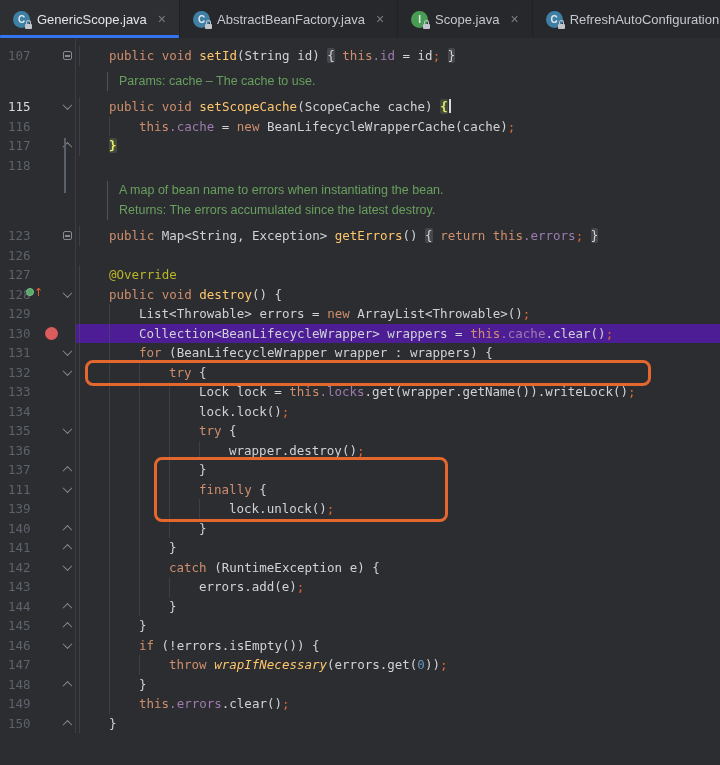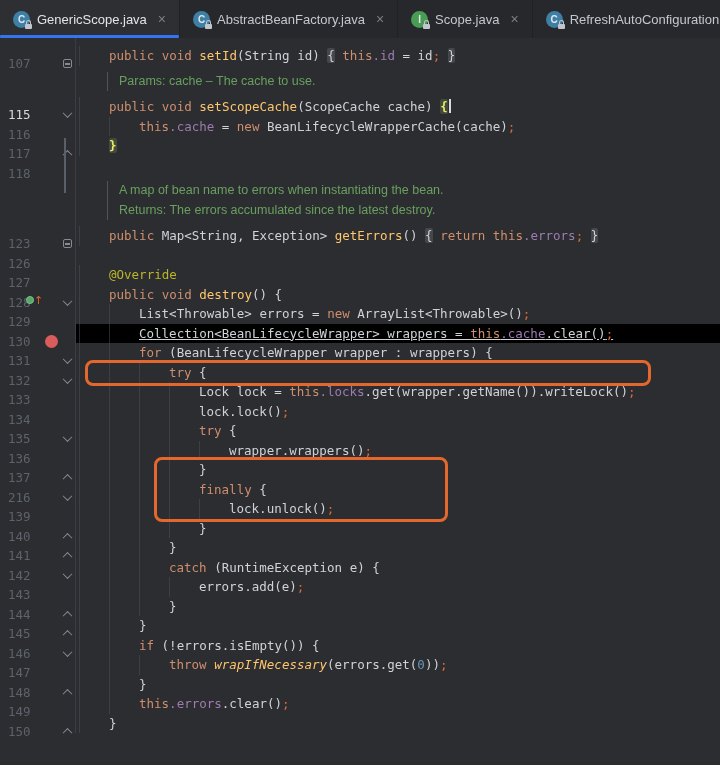--- a/index.html
+++ b/index.html
@@ -21,25 +21,25 @@
     border:1px solid #c2c6cc; border-bottom:none; border-radius:3px 3px 0 0; }
   .lock .body { position:absolute; bottom:0; left:0; width:7px; height:4.5px;
     background:#c2c6cc; border-radius:1px; }
   .tab-close { margin-left:4px; color:#7b7f87; font-size:14px; line-height:14px; }
 
   
   #editor { position:relative; padding-top:8px; background:#2b2d30;
     font-family:"DejaVu Sans Mono", monospace; font-size:12.5px; color:#d0d2d7; }
   .gutter-sep { position:absolute; left:75px; top:0; bottom:0; width:1px; background:#3a3d41; z-index:0; }
   .row { display:flex; height:19.5px; line-height:19.5px; position:relative; }
-  .gut { width:76px; flex:none; position:relative;margin-top:8px; }
+  .gut { width:76px; flex:none; position:relative; }
   .lnum { position:absolute; left:8px; color:#5d626b; font-size:12.5px; }
   .lnum.cur { color:#d6d9de; }
   .code { flex:1; white-space:pre; padding-left:3px; position:relative; z-index:1; }
-  .row.bp .code { background:#000000;text-decoration:underline; }
+  .row.bp .code { background:#4c1d95; }
   .ind { display:inline-block; width:30px; height:100%; vertical-align:top;
     border-left:1px solid rgba(82,86,92,.45); }
 
   
   .kw   { color:#cf8e6d; }
   .me   { color:#ffc66d;margin-top:7px; }
   .mi   { color:#ffc66d; font-style:italic; }
   .fld  { color:#9e7bb0;margin-top:24px; }
   .pl   { color:#d0d2d7; }
   .semi { color:#dd6a36; }
@@ -261,34 +261,34 @@
         <span class="fold">
           <span class="chev down"></span>
         </span>
       </div>
       <span class="code"><span class="ind"></span><span class="ind"></span><span class="ind"></span><span class="ind"></span><span class="kw">try</span><span class="pl"> {</span></span>
     </div>
     <div class="row">
       <div class="gut">
         <span class="lnum">136</span>
       </div>
-      <span class="code"><span class="ind"></span><span class="ind"></span><span class="ind"></span><span class="ind"></span><span class="ind"></span><span class="pl">wrapper.wrappers()</span><span class="semi">;</span></span>
+      <span class="code"><span class="ind"></span><span class="ind"></span><span class="ind"></span><span class="ind"></span><span class="ind"></span><span class="pl">wrapper.destroy()</span><span class="semi">;</span></span>
     </div>
     <div class="row">
       <div class="gut">
         <span class="lnum">137</span>
         <span class="fold">
           <span class="chev up"></span>
         </span>
       </div>
       <span class="code"><span class="ind"></span><span class="ind"></span><span class="ind"></span><span class="ind"></span><span class="pl">}</span></span>
     </div>
     <div class="row">
       <div class="gut">
-        <span class="lnum">216</span>
+        <span class="lnum">111</span>
         <span class="fold">
           <span class="chev down"></span>
         </span>
       </div>
       <span class="code"><span class="ind"></span><span class="ind"></span><span class="ind"></span><span class="ind"></span><span class="kw">finally</span><span class="pl"> {</span></span>
     </div>
     <div class="row">
       <div class="gut">
         <span class="lnum">139</span>
       </div>

